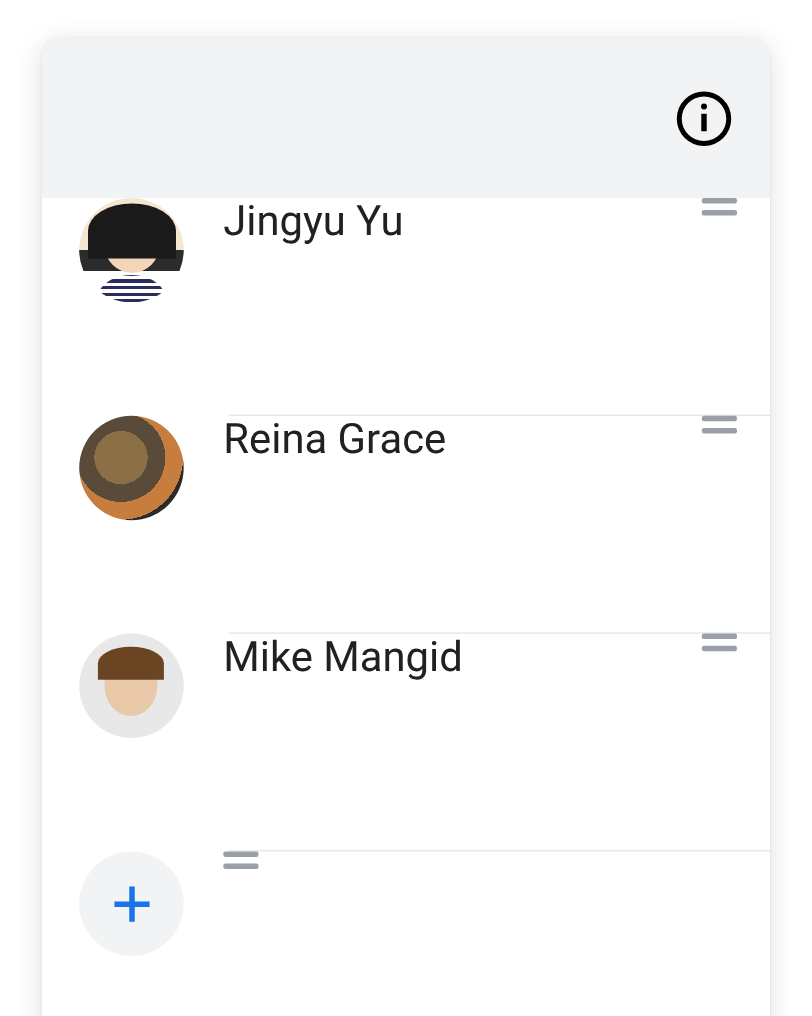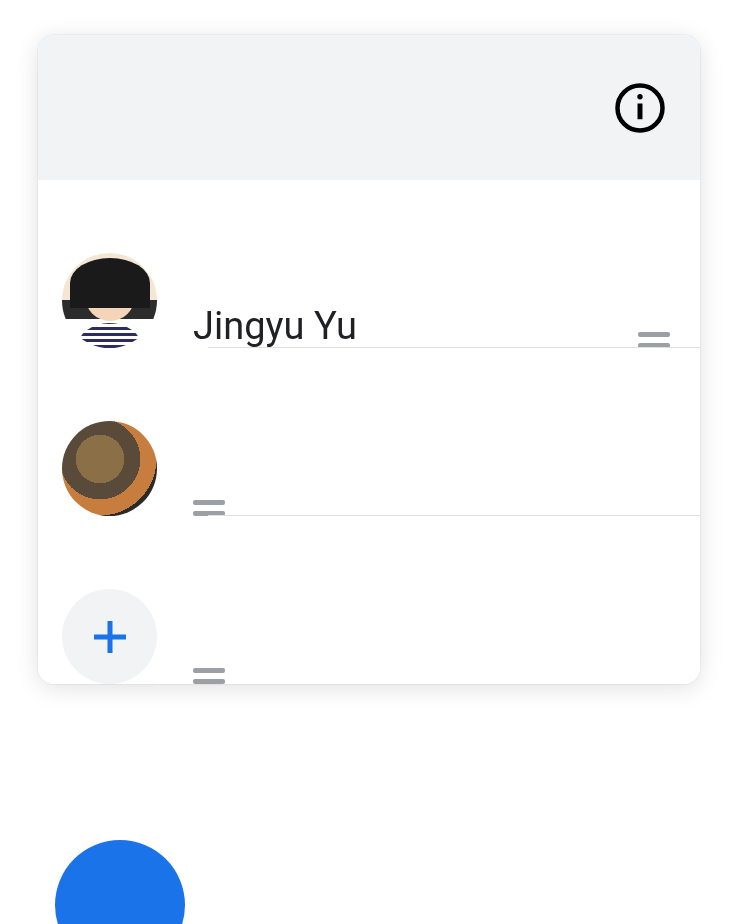--- a/index.html
+++ b/index.html
@@ -52,23 +52,23 @@
       width: 54px;
       height: 54px;
     }
     
     .list {
       background: #ffffff;
     }
     
     .list-item {
       display: flex;
-      align-items: flex-end;
-      height: 168px;
-      padding-left: 24px;
+      align-items: flex-start;
+      height: 198px;
+      padding-left: 34px;
       padding-right: 30px;
       cursor: pointer;
       position: relative;
     }
     
     .list-item::after {
       content: '';
       position: absolute;
       bottom: 0;
       left: 170px;
@@ -234,26 +234,35 @@
       </div>
       <div class="item-label">Jingyu Yu</div>
       <div class="drag-handle">
         <span></span>
           <span></span>
       </div>
     </div>
 
     <div class="list-item">
       <div class="avatar avatar-2"></div>
-      <div class="drag-handle">
-        <span></span>
-          <span></span>
-      </div>
-    </div>
-
+      <div class="item-label">Reina Grace</div>
+      <div class="drag-handle">
+        <span></span>
+          <span></span>
+      </div>
+    </div>
+
+    <div class="list-item">
+      <div class="avatar avatar-3"></div>
+      <div class="item-label">Mike Mangid</div>
+      <div class="drag-handle">
+        <span></span>
+          <span></span>
+      </div>
+    </div>
 
     <div class="list-item">
       <div class="avatar avatar-new">
         <svg viewBox="0 0 24 24" fill="none" stroke="#1a73e8" stroke-width="2.5">
           <line x1="12" y1="4" x2="12" y2="20"></line>
           <line x1="4" y1="12" x2="20" y2="12"></line>
         </svg>
       </div>
       <div class="drag-handle">
         <span></span>

